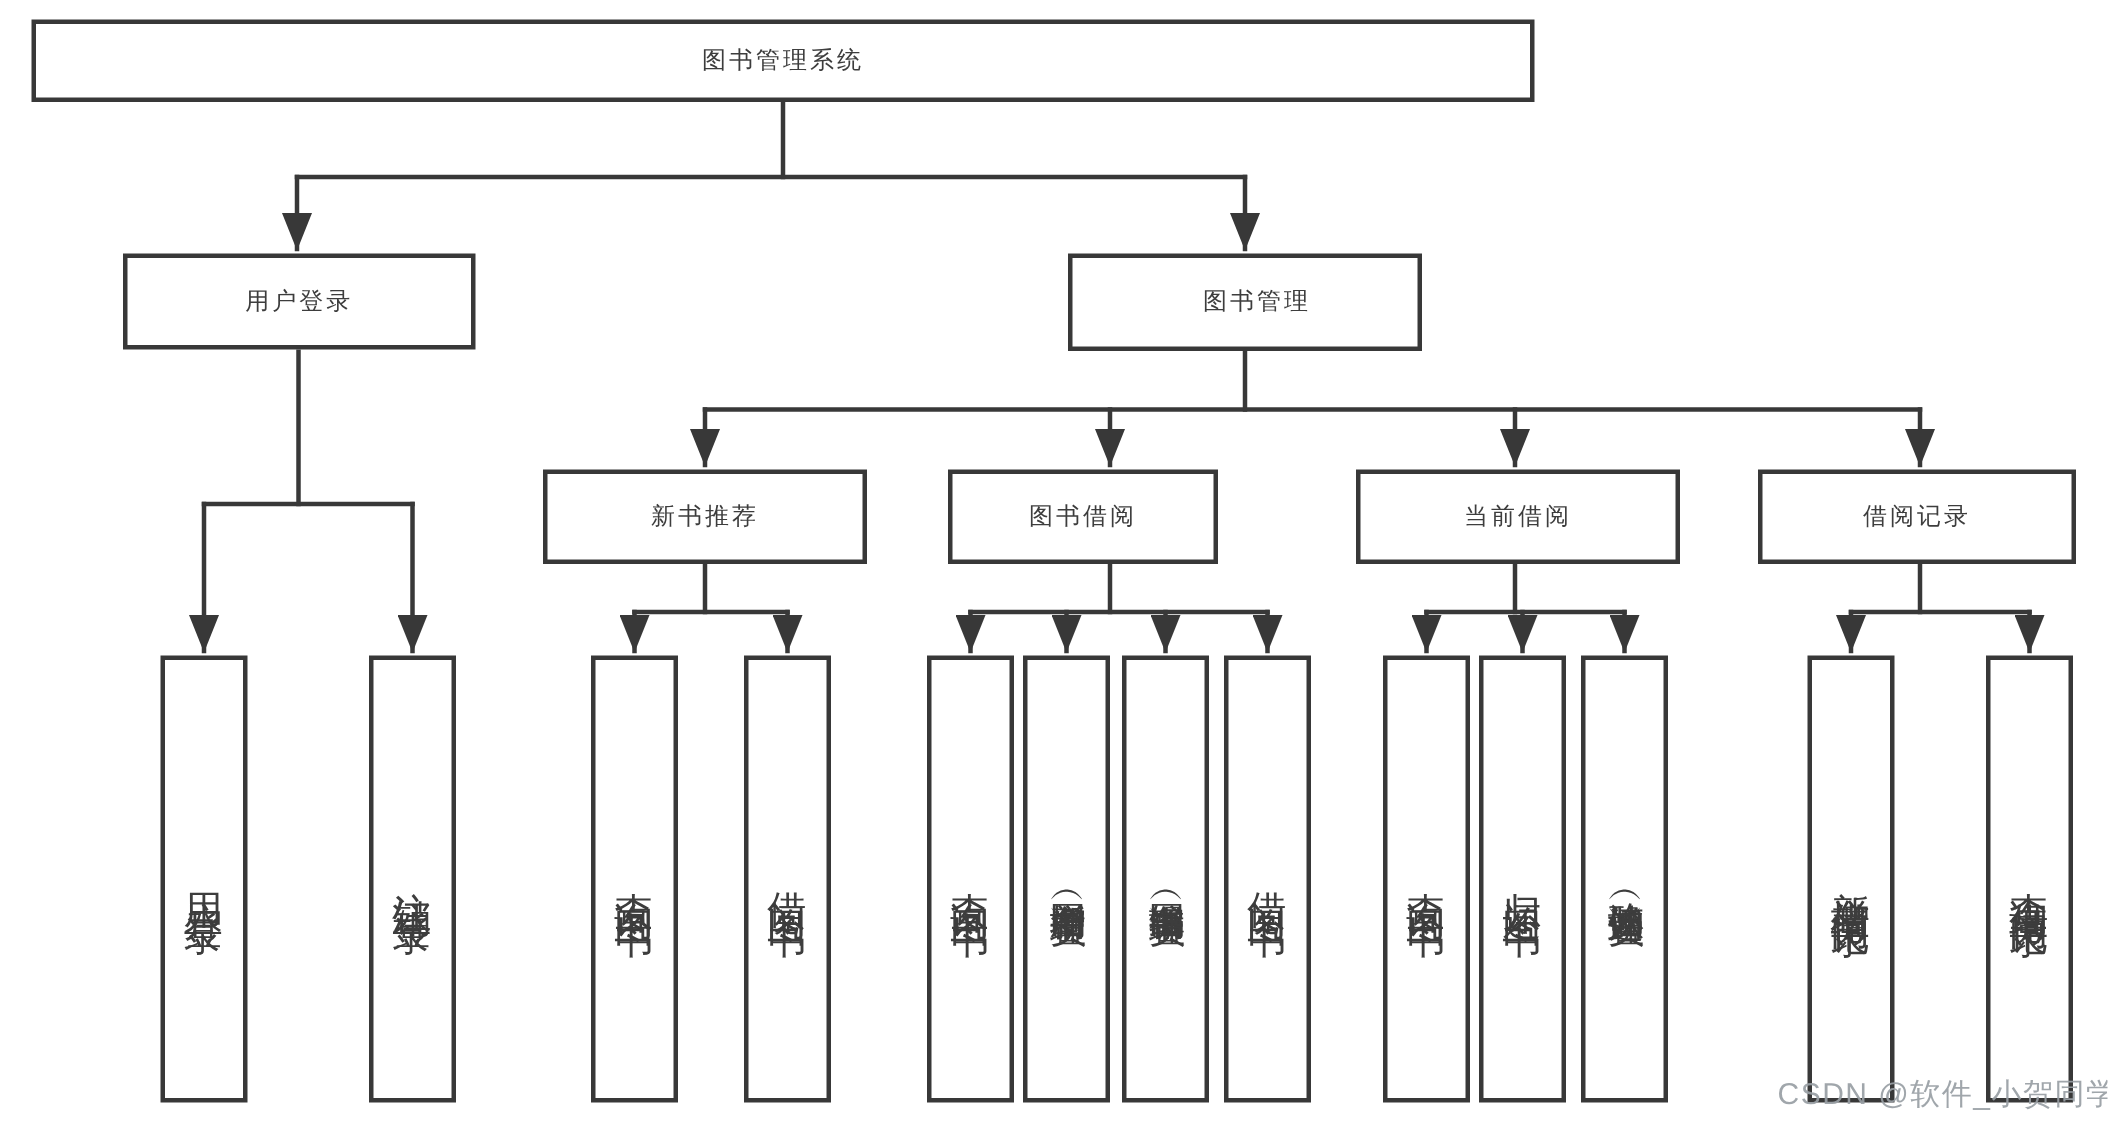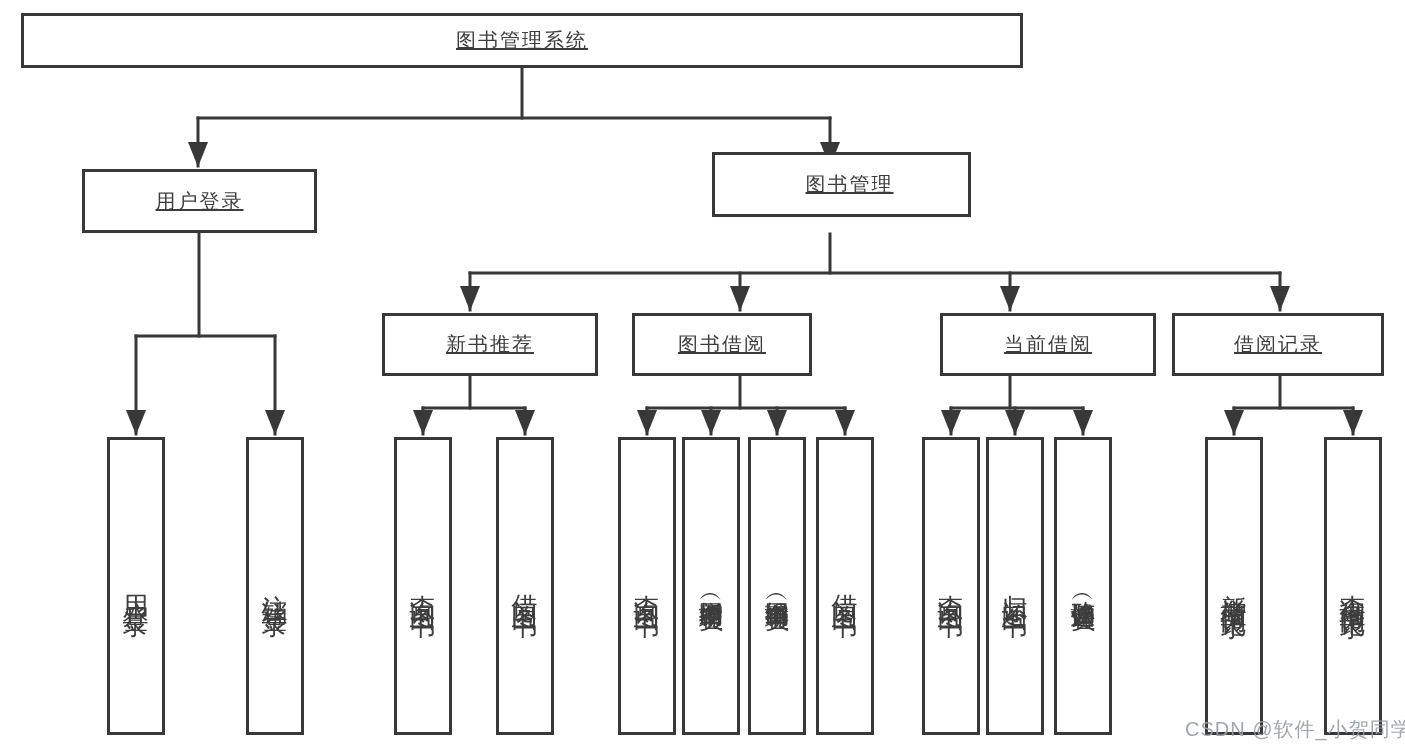--- a/index.html
+++ b/index.html
@@ -8,21 +8,21 @@
     font-family:"Liberation Sans","DejaVu Sans",sans-serif;
     overflow:hidden;
   }
   #stage{position:absolute;left:0;top:0;width:1405px;height:747px;}
   svg.connectors{position:absolute;left:0;top:0;width:1405px;height:747px;z-index:1;}
   .node{
     position:absolute;background:#ffffff;border:3px solid #383838;
     box-sizing:border-box;display:flex;align-items:center;justify-content:center;
     color:#3d3d3d;z-index:2;
   }
-  .h-node span{font-size:20px;letter-spacing:2px;white-space:nowrap;text-decoration:underline;}
+  .h-node span{font-size:16px;letter-spacing:2px;white-space:nowrap;}
   .v-node span{
     writing-mode:vertical-lr;text-orientation:mixed;
     font-size:26px;line-height:1;letter-spacing:6px;white-space:nowrap;
   }
   .v-node span.sp4{letter-spacing:4px;}
   .v-node span.sp1{font-size:24px;letter-spacing:1px;}
   .watermark{
     position:absolute;left:1185px;top:716px;z-index:3;
     font-size:20px;color:rgba(152,158,164,0.92);letter-spacing:1px;white-space:nowrap;
   }
@@ -82,31 +82,31 @@
     </g>
   </svg>
 
   <div class="node h-node" style="left:21px;top:13px;width:1002px;height:55px;">
     <span>图书管理系统</span>
   </div>
 
   <div class="node h-node" style="left:82px;top:169px;width:235px;height:64px;">
     <span>用户登录</span>
   </div>
-  <div class="node h-node" style="left:712px;top:152px;width:259px;height:65px;padding-left:16px;">
+  <div class="node h-node" style="left:712px;top:169px;width:236px;height:65px;padding-left:16px;">
     <span>图书管理</span>
   </div>
 
-  <div class="node h-node" style="left:362px;top:313px;width:216px;height:63px;margin-left:20px;">
+  <div class="node h-node" style="left:362px;top:313px;width:216px;height:63px;">
     <span>新书推荐</span>
   </div>
   <div class="node h-node" style="left:632px;top:313px;width:180px;height:63px;">
     <span>图书借阅</span>
   </div>
-  <div class="node h-node" style="left:940px;top:313px;width:216px;height:63px;">
+  <div class="node h-node" style="left:904px;top:313px;width:216px;height:63px;">
     <span>当前借阅</span>
   </div>
   <div class="node h-node" style="left:1172px;top:313px;width:212px;height:63px;">
     <span>借阅记录</span>
   </div>
 
   <div class="node v-node" style="left:107px;top:437px;width:58px;height:298px;">
     <span>用户登录</span>
   </div>
   <div class="node v-node" style="left:246px;top:437px;width:58px;height:298px;">

